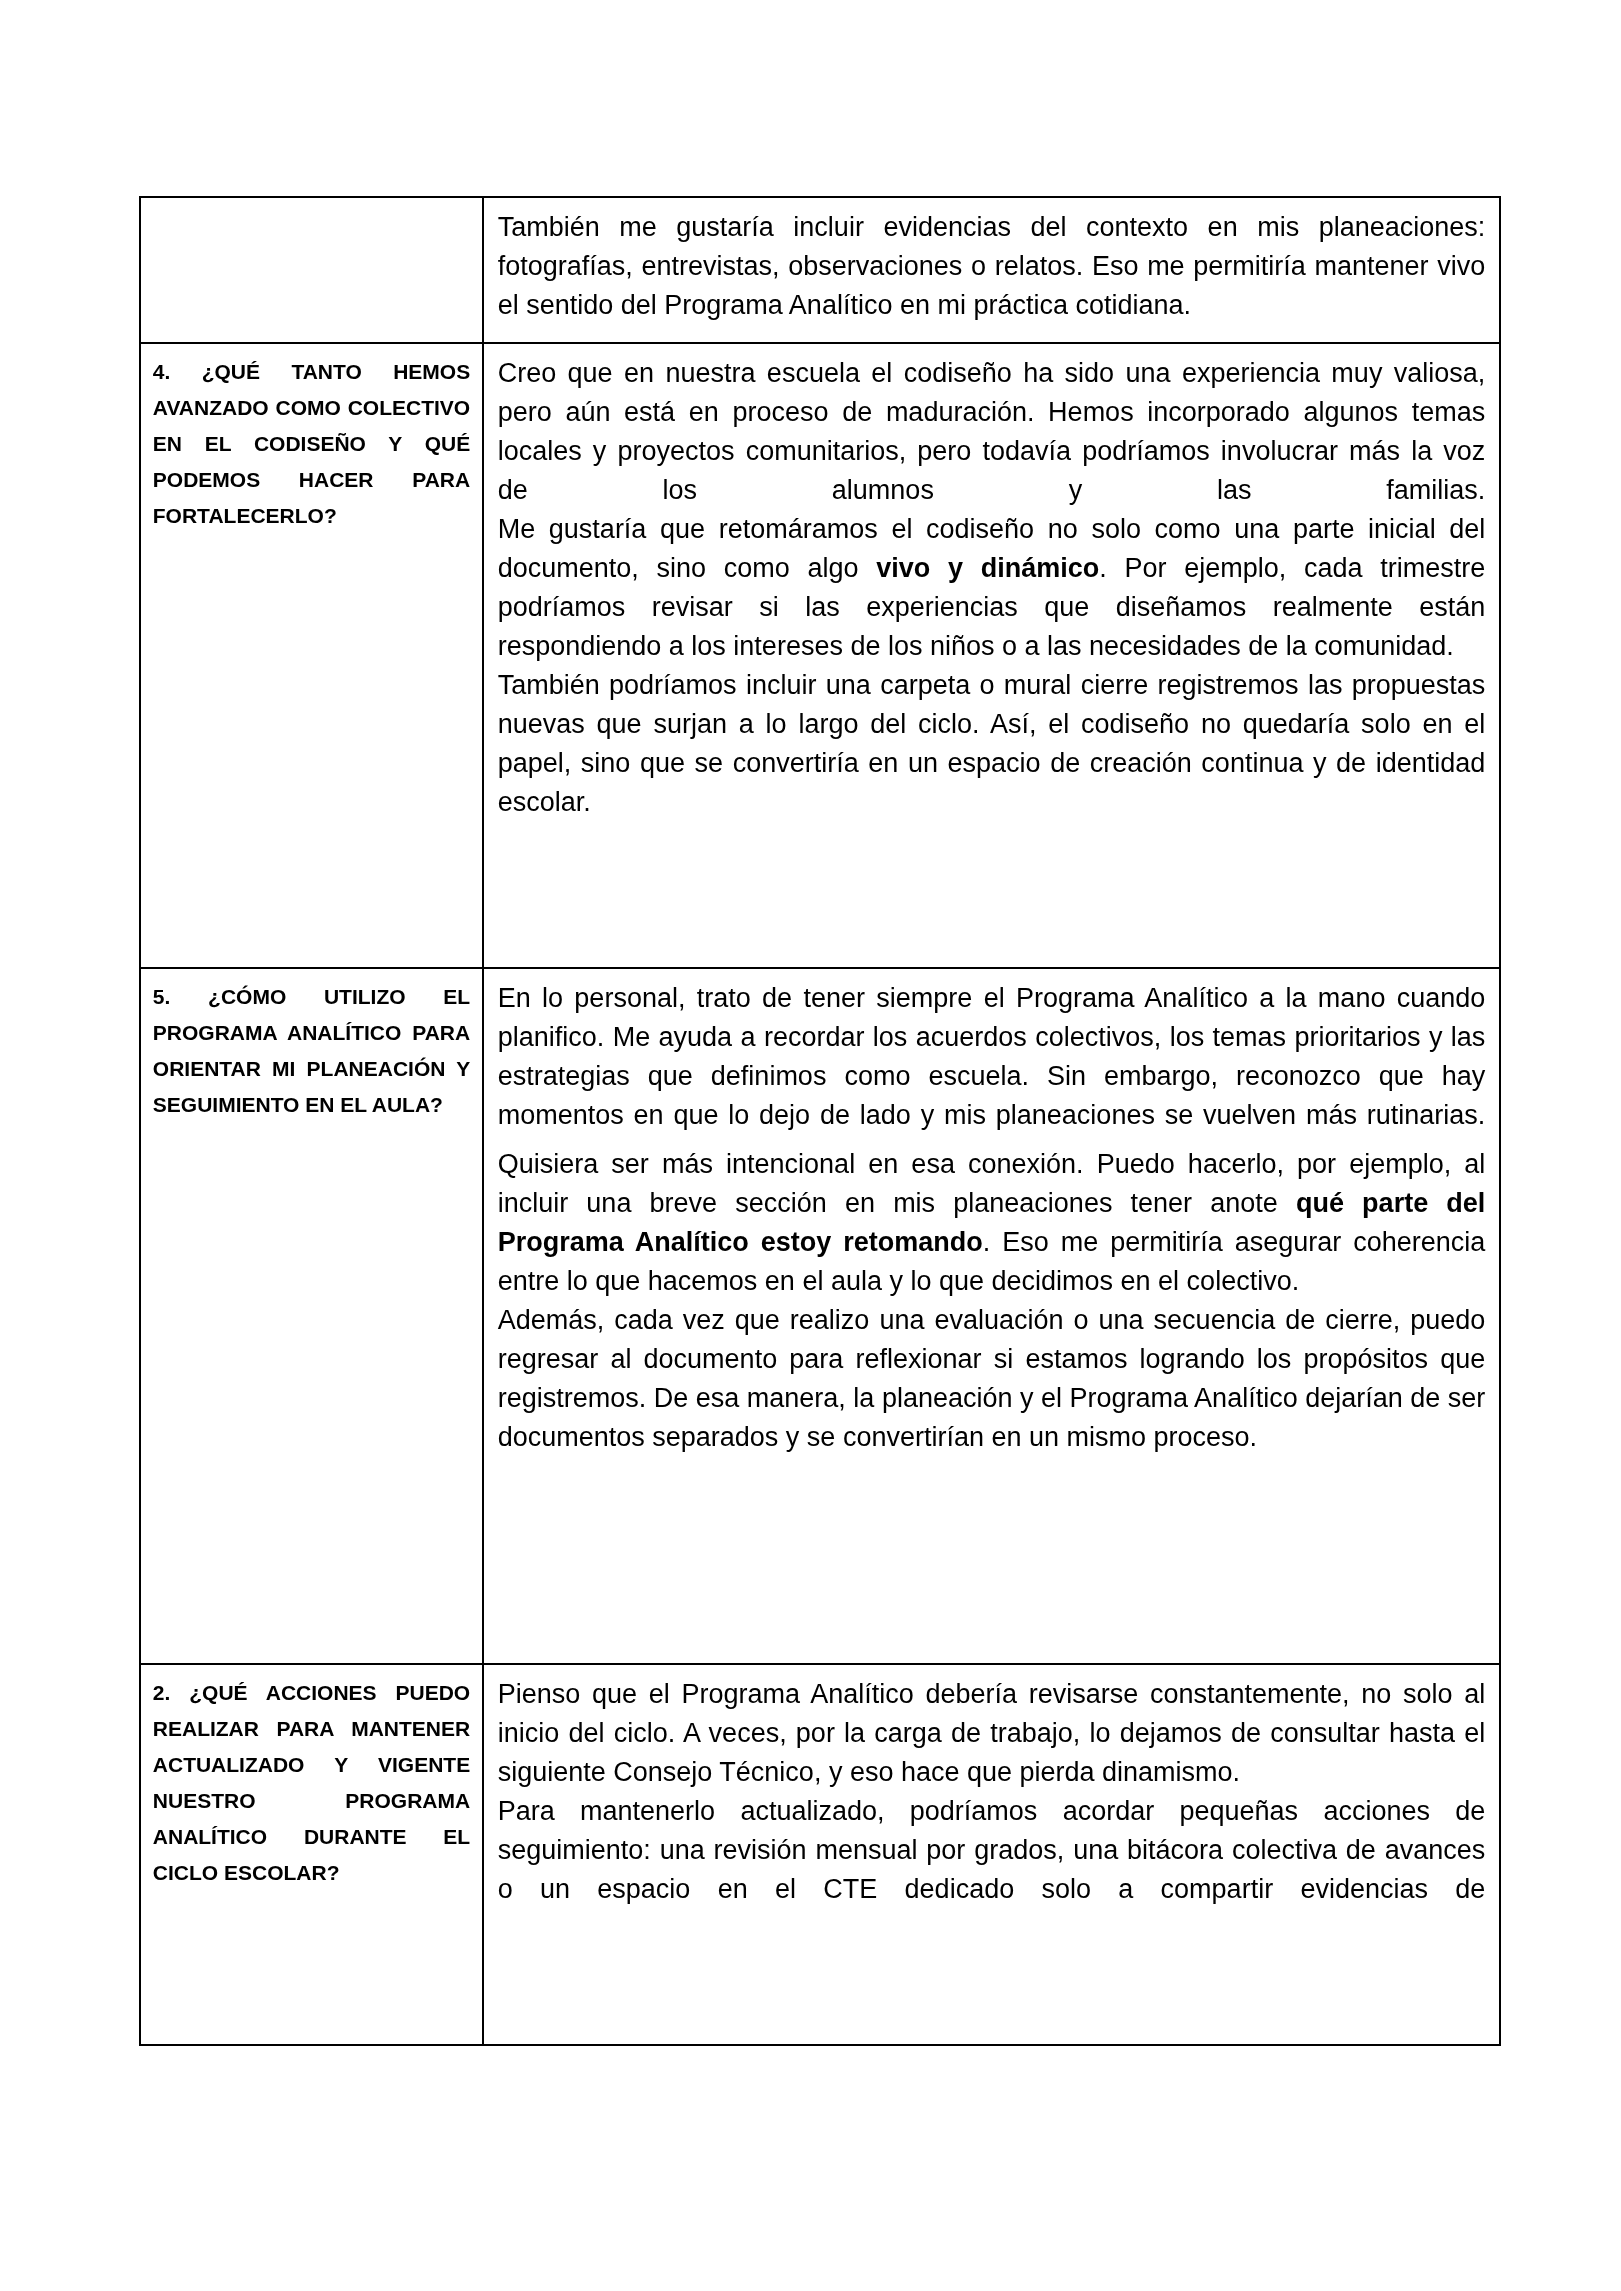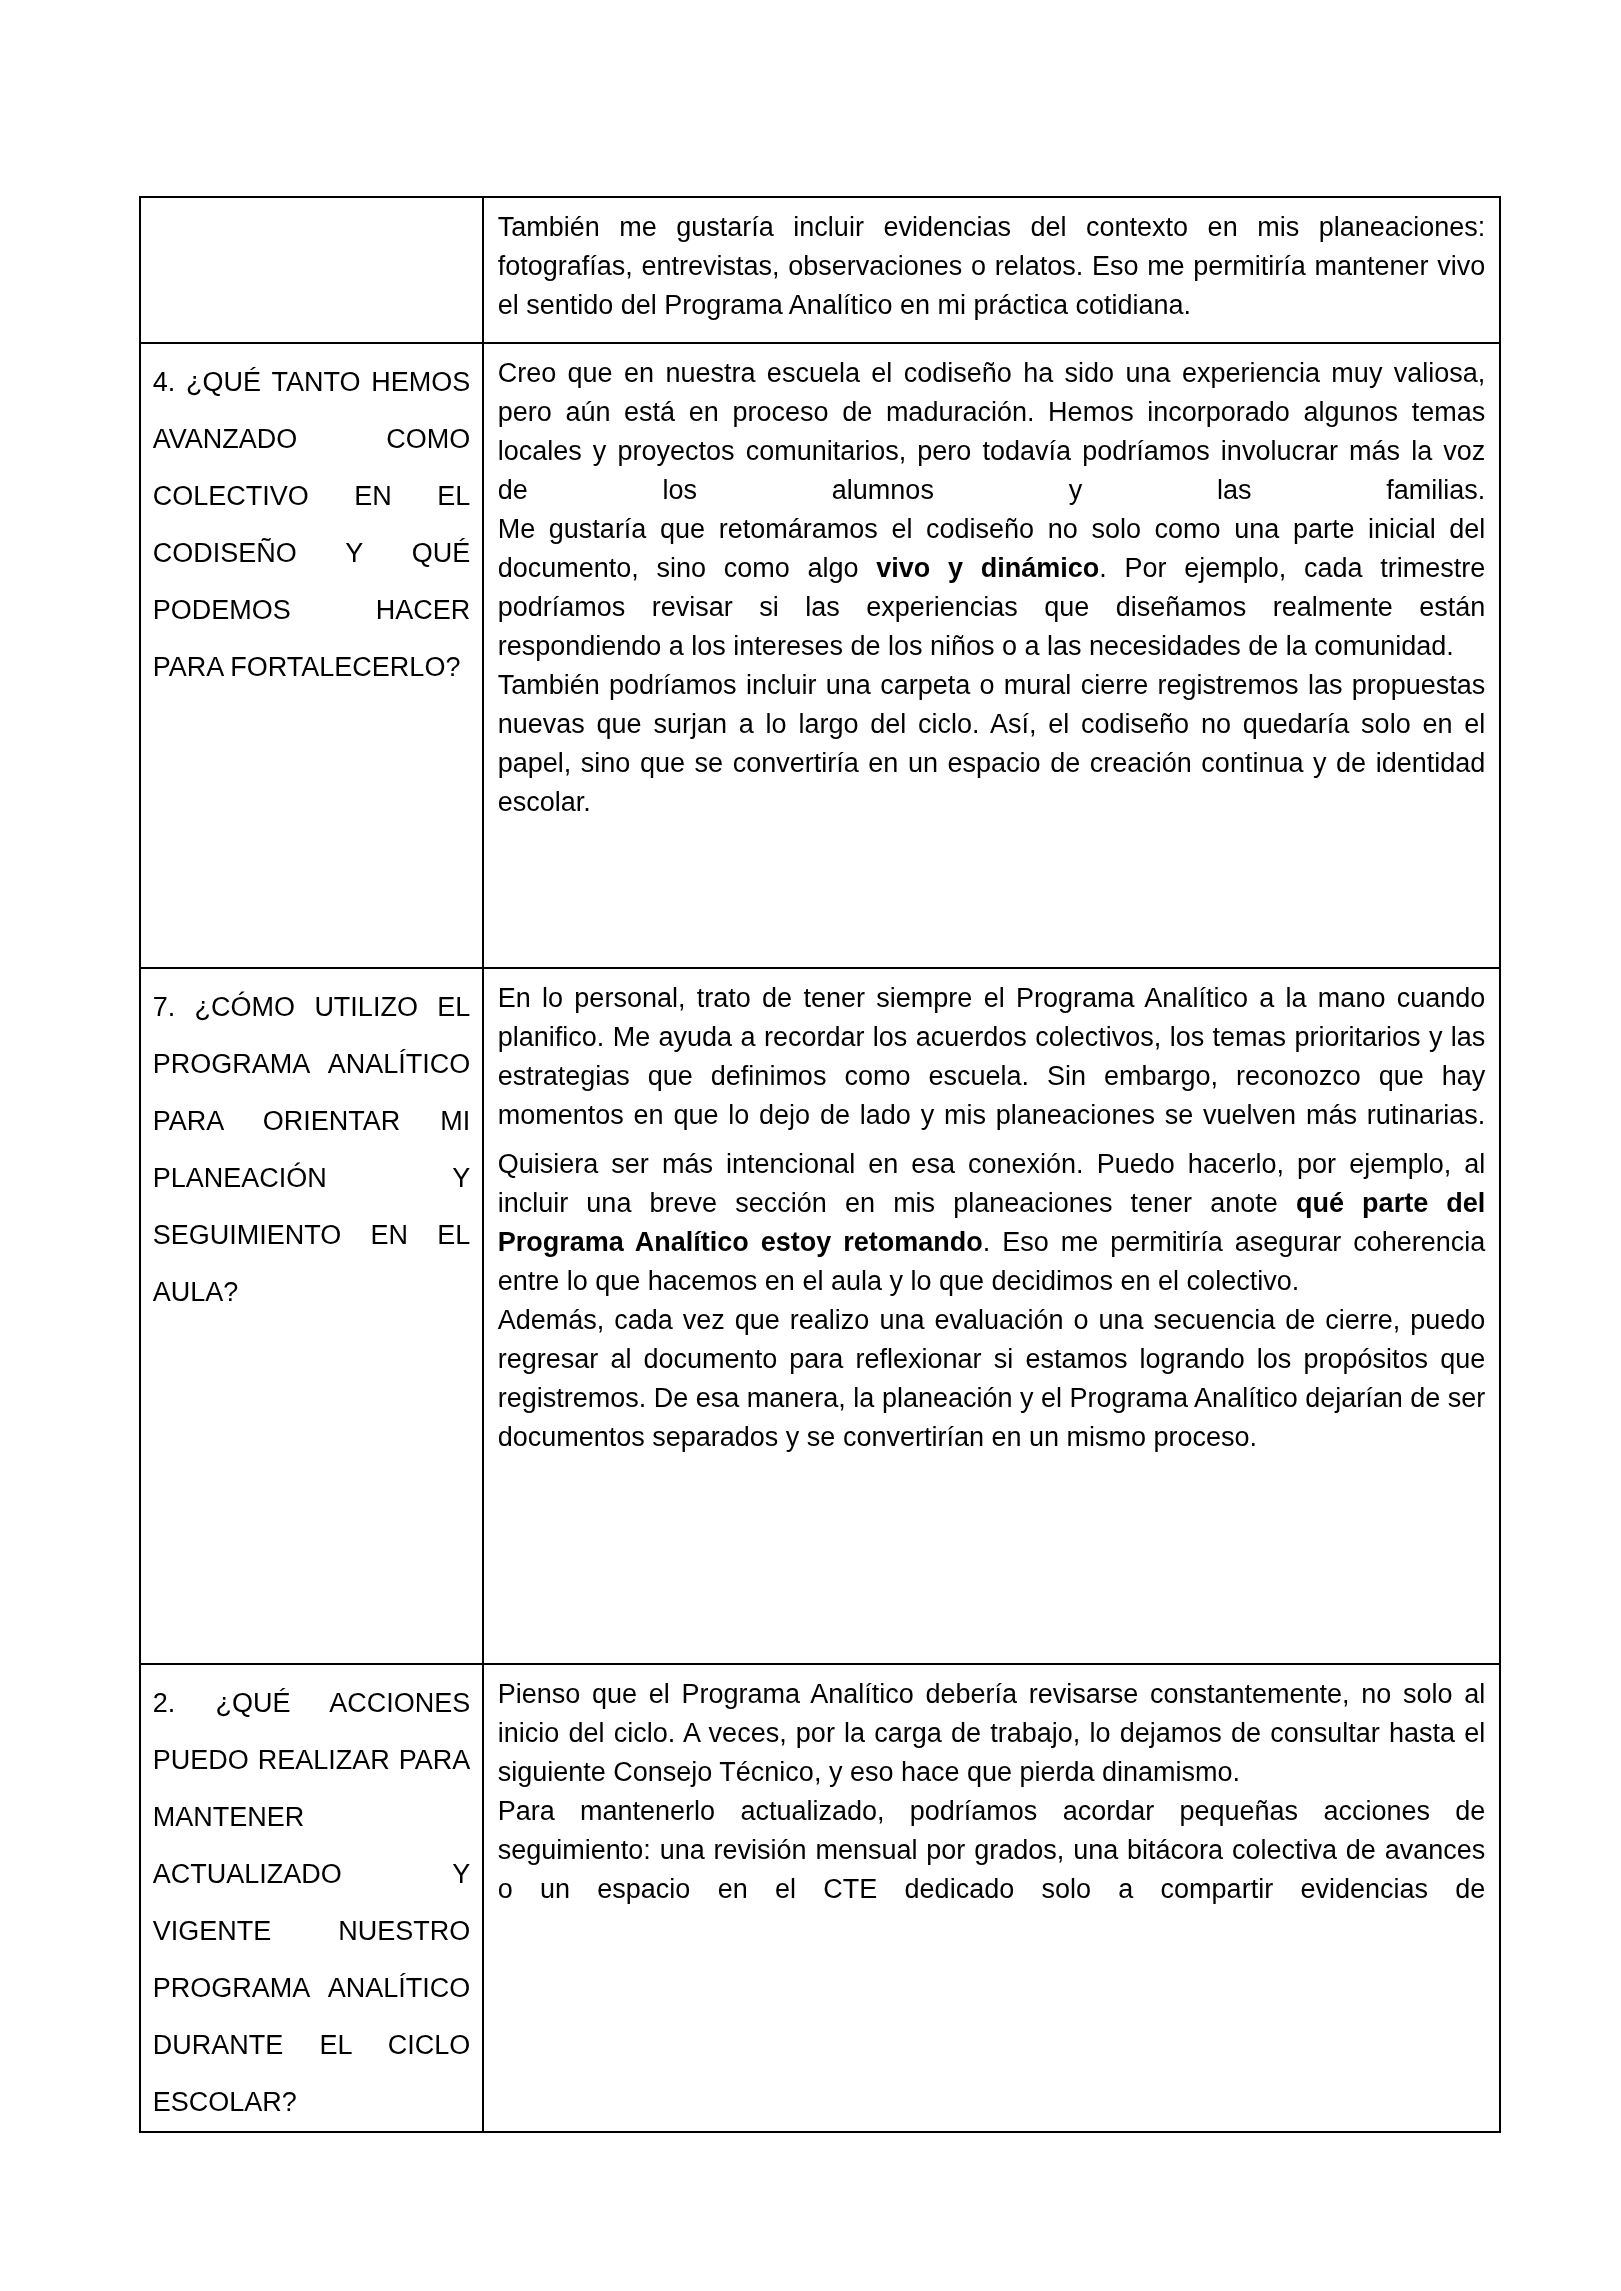--- a/index.html
+++ b/index.html
@@ -3,22 +3,22 @@
 <meta charset="utf-8">
 <style>
   html, body { margin: 0; padding: 0; background: #ffffff; }
   body { width: 1621px; height: 2292px; position: relative; overflow: hidden;
          font-family: "Liberation Sans", sans-serif; color: #000; }
   .page { position: absolute; left: 0; top: 0; width: 1621px; height: 2292px; background: #fff; }
   table.qa { position: absolute; left: 139px; top: 196px; width: 1362px;
              border-collapse: collapse; table-layout: fixed; border-radius: 19px; }
   table.qa td { border: 2.9px solid #000; vertical-align: top; padding: 0; }
   td.q { width: 341px; }
-  td.q .qtext { padding: 9.8px 11.8px 0 11.8px; font-weight: normal; font-size: 27px;
-                line-height: 57px; text-align: justify; text-align-last: left;
+  td.q .qtext { padding: 9.8px 11.8px 0 11.8px; font-weight: bold; font-size: 21px;
+                line-height: 36px; text-align: justify; text-align-last: left;
                 word-spacing: 0; hyphens: none; }
   td.a .para { padding: 0 13.7px 0 13.7px; font-size: 27px; line-height: 39px;
                text-align: justify; }
   td.a .para + .para { }
   td.a .paras { padding-top: 9.8px; padding-bottom: 15.7px; }
   b { font-weight: bold; }
   tr.r1 td { height: 144px; }
   tr.r4 td { height: 623px; }
   tr.r5 td { height: 694px; }
   tr.r6 td { height: 379px; }
@@ -49,21 +49,21 @@
           <div class="paras">
             <div class="para" style="text-align-last: justify;">Creo que en nuestra escuela el codiseño ha sido una experiencia muy valiosa, pero aún está en proceso de maduración. Hemos incorporado algunos temas locales y proyectos comunitarios, pero todavía podríamos involucrar más la voz de los alumnos y las familias.</div>
             <div class="para"><span>Me gustaría que retomáramos el codiseño no solo como una parte inicial del documento, sino como algo </span><b>vivo y dinámico</b><span>. Por ejemplo, cada trimestre podríamos revisar si las experiencias que diseñamos realmente están respondiendo a los intereses de los niños o a las necesidades de la comunidad.</span></div>
             <div class="para">También podríamos incluir una carpeta o mural cierre registremos las propuestas nuevas que surjan a lo largo del ciclo. Así, el codiseño no quedaría solo en el papel, sino que se convertiría en un espacio de creación continua y de identidad escolar.</div>
           </div>
         </td>
       </tr>
 
       <tr class="r5">
         <td class="q">
-          <div class="qtext">7. ¿CÓMO UTILIZO EL PROGRAMA ANALÍTICO PARA ORIENTAR MI PLANEACIÓN Y SEGUIMIENTO EN EL AULA?</div>
+          <div class="qtext">5. ¿CÓMO UTILIZO EL PROGRAMA ANALÍTICO PARA ORIENTAR MI PLANEACIÓN Y SEGUIMIENTO EN EL AULA?</div>
         </td>
         <td class="a">
           <div class="paras">
             <div class="para" style="text-align-last: justify;">En lo personal, trato de tener siempre el Programa Analítico a la mano cuando planifico. Me ayuda a recordar los acuerdos colectivos, los temas prioritarios y las estrategias que definimos como escuela. Sin embargo, reconozco que hay momentos en que lo dejo de lado y mis planeaciones se vuelven más rutinarias.</div>
             <div class="para" style="margin-top: 9.8px;"><span>Quisiera ser más intencional en esa conexión. Puedo hacerlo, por ejemplo, al incluir una breve sección en mis planeaciones tener anote </span><b>qué parte del Programa Analítico estoy retomando</b><span>. Eso me permitiría asegurar coherencia entre lo que hacemos en el aula y lo que decidimos en el colectivo.</span></div>
             <div class="para">Además, cada vez que realizo una evaluación o una secuencia de cierre, puedo regresar al documento para reflexionar si estamos logrando los propósitos que registremos. De esa manera, la planeación y el Programa Analítico dejarían de ser documentos separados y se convertirían en un mismo proceso.</div>
           </div>
         </td>
       </tr>
 

